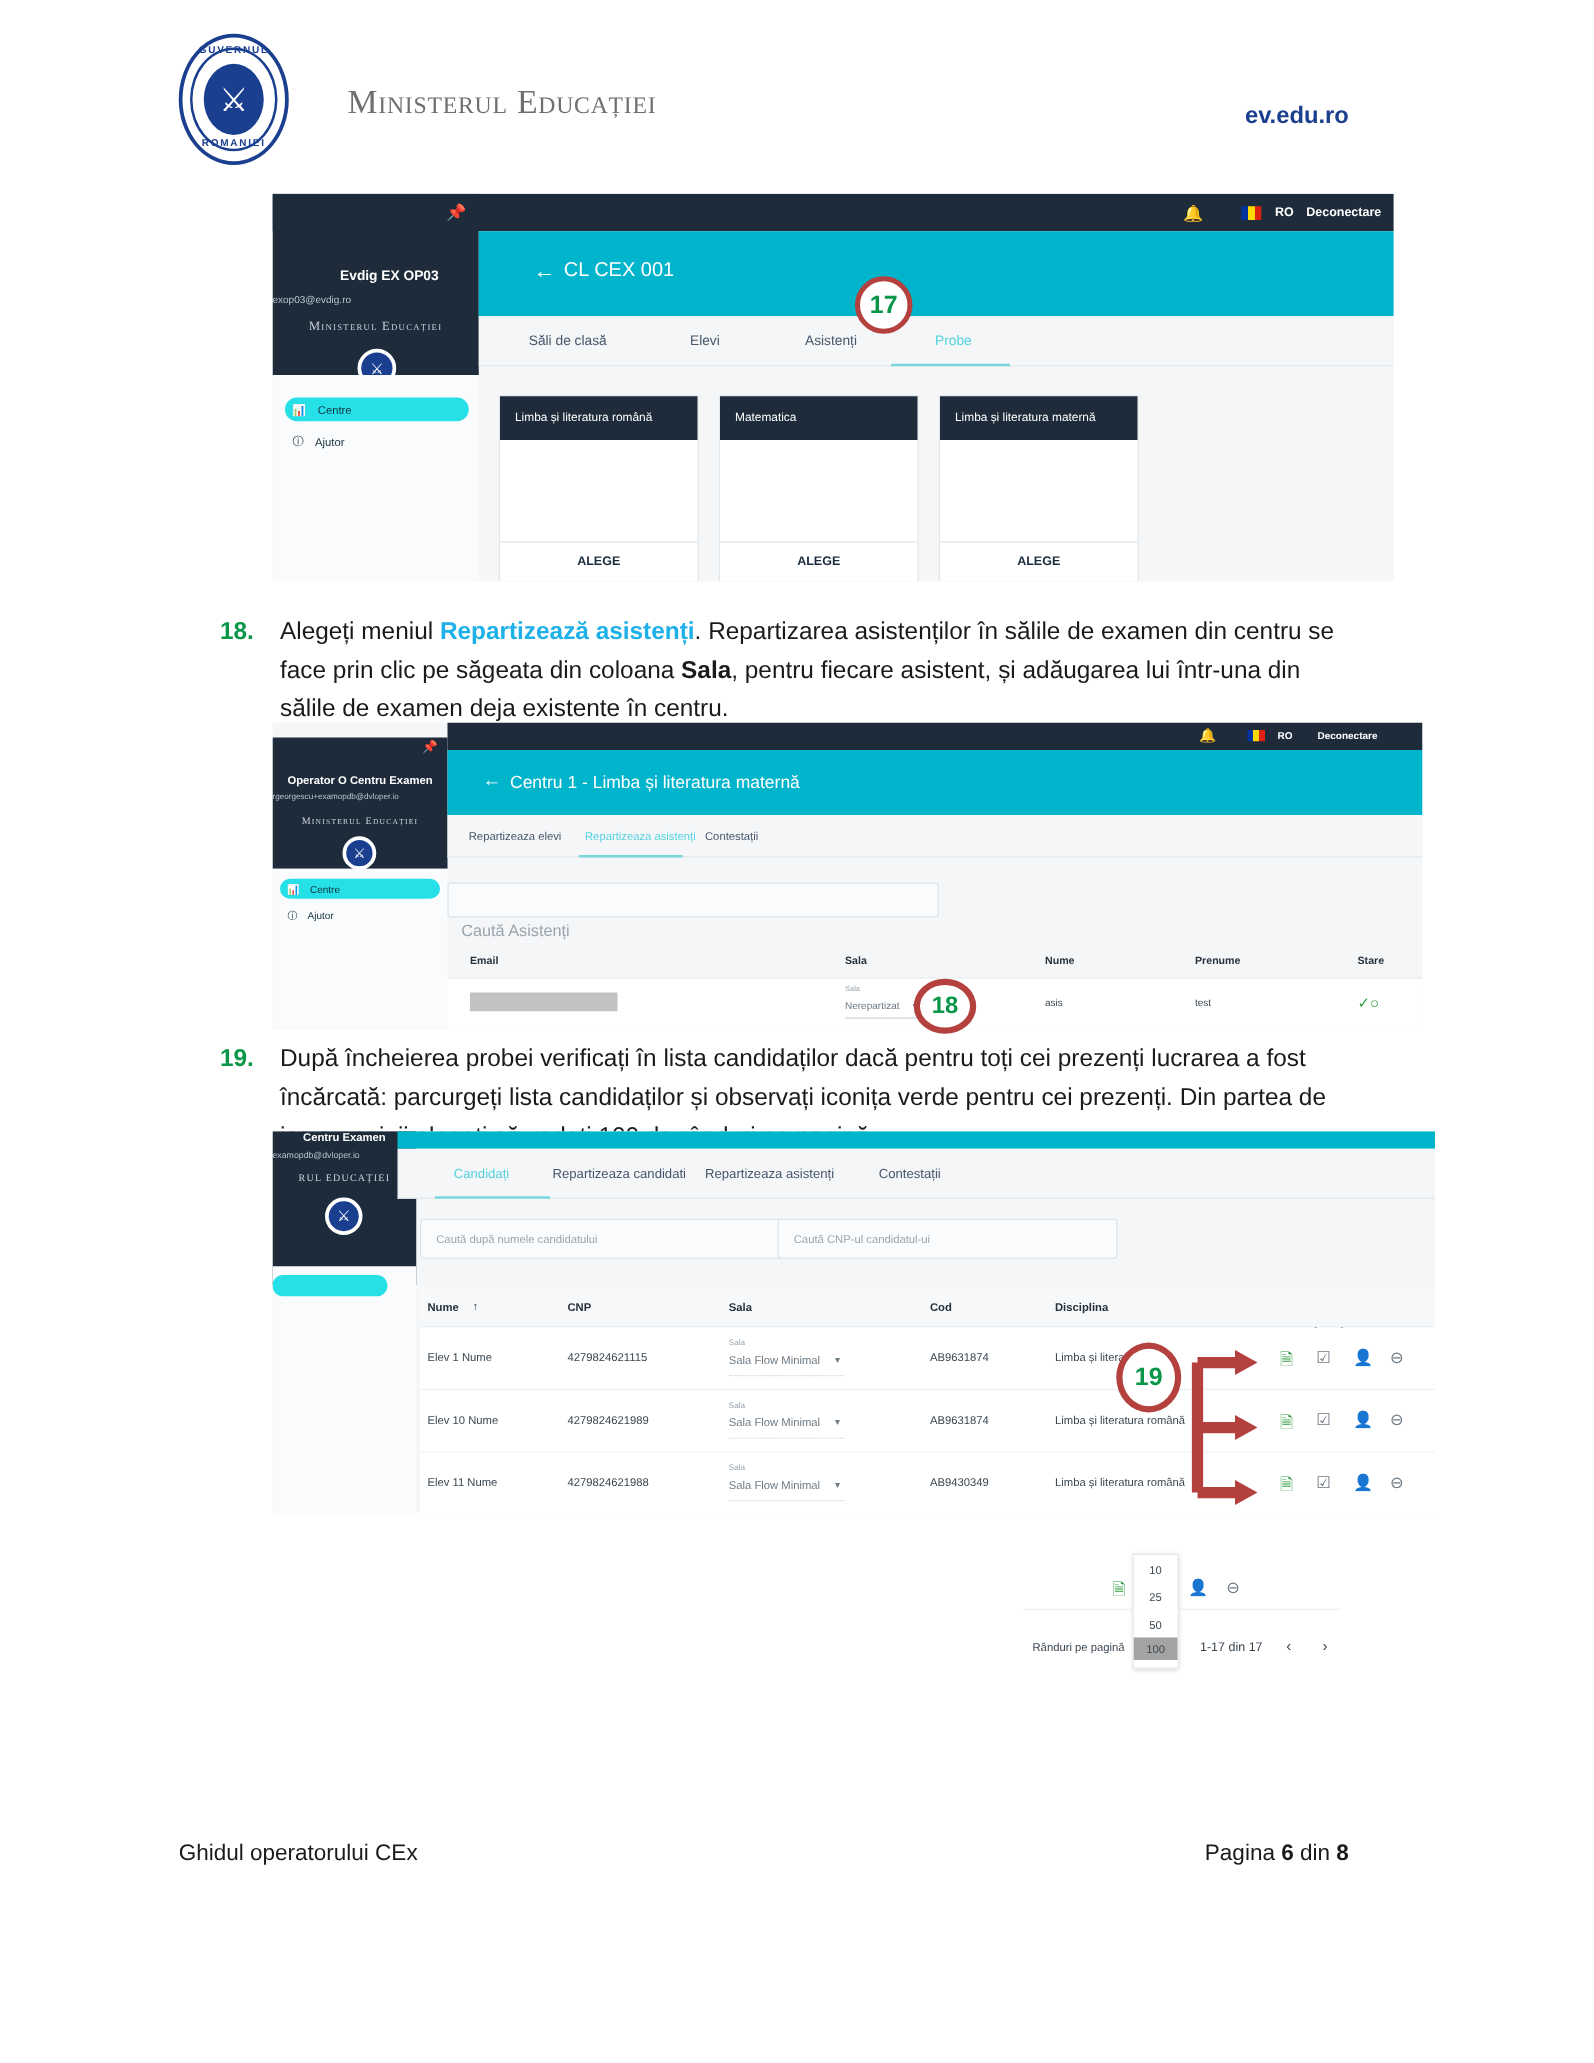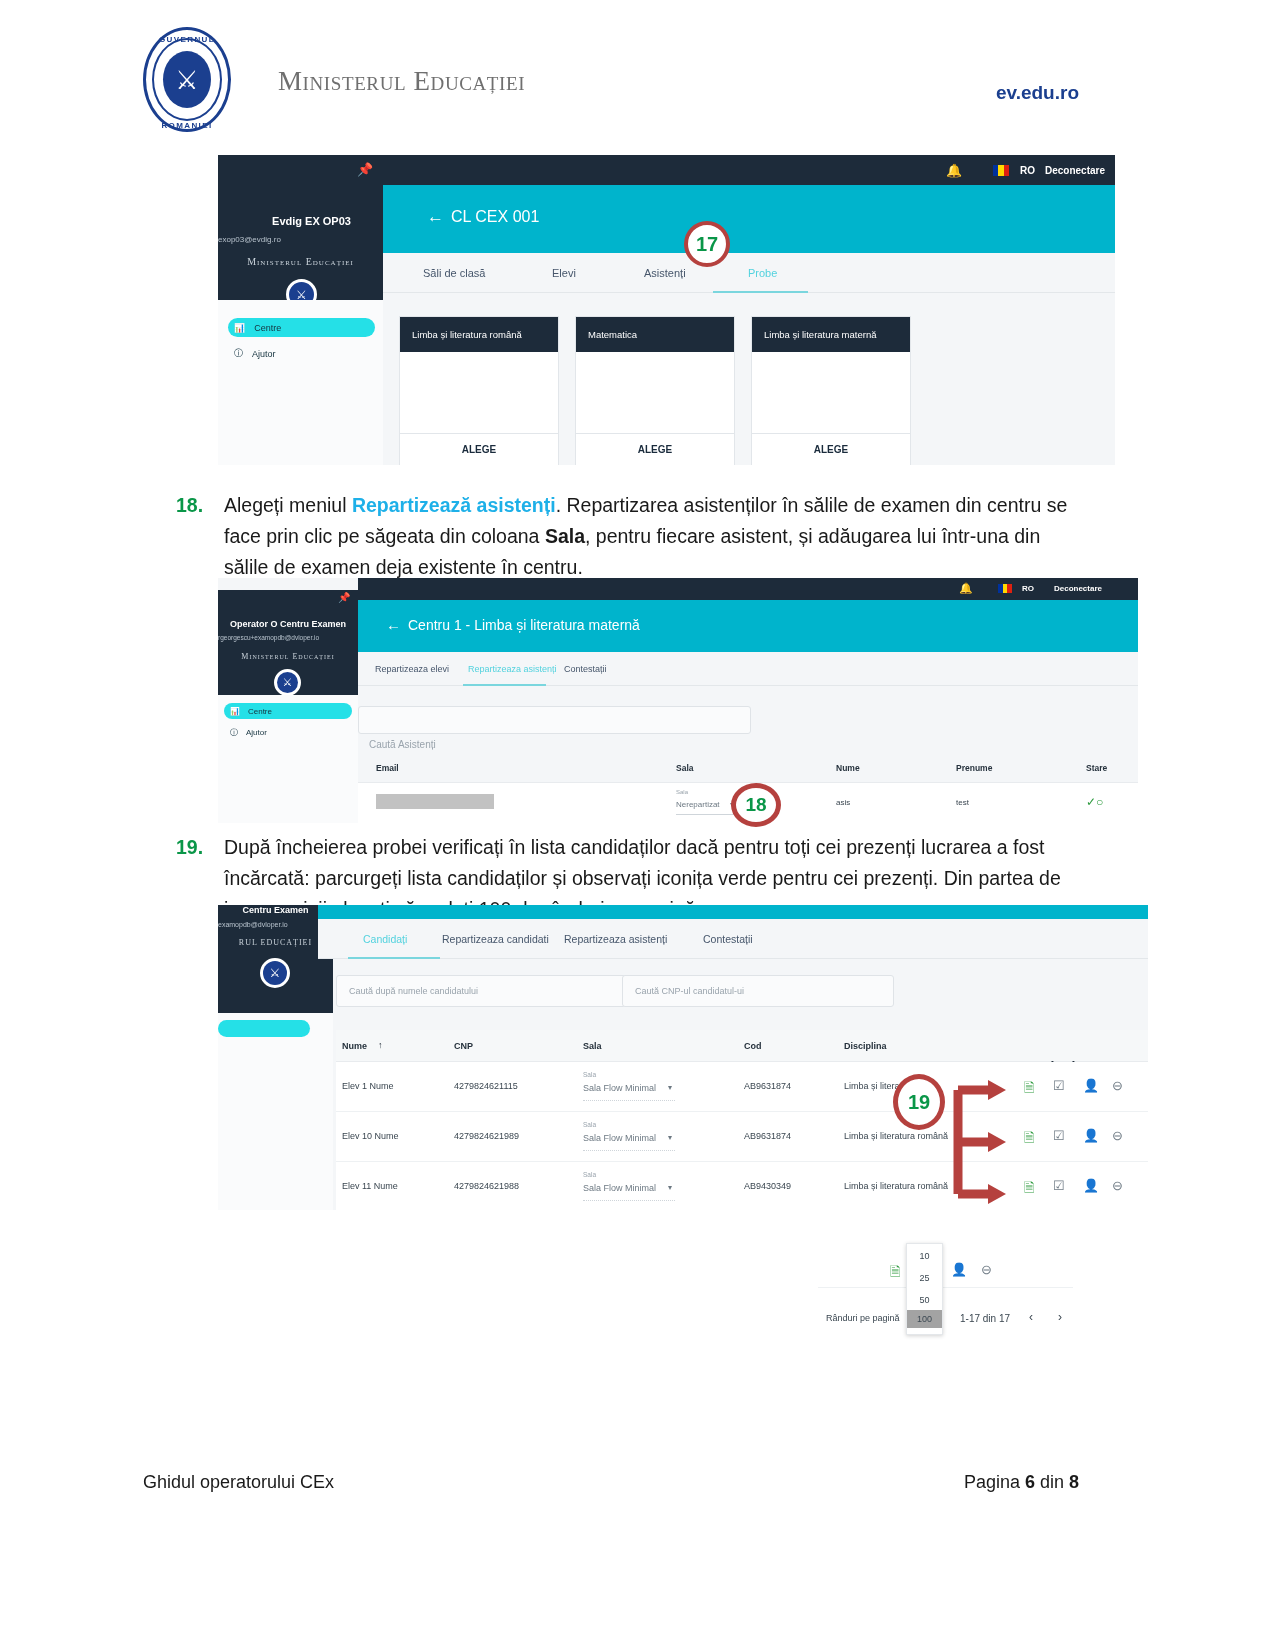--- a/index.html
+++ b/index.html
@@ -40,21 +40,21 @@
   .ro-seal .bird {
     position:absolute; left:50%; top:50%; transform:translate(-50%,-50%);
     color:#ffffff; font-size:26px; line-height:1;
   }
   .ro-seal .txt-top, .ro-seal .txt-bot {
     position:absolute; left:0; width:100%;
     text-align:center; color:#1b3f8f;
     font-size:8px; letter-spacing:1.4px; font-weight:bold;
   }
   .ro-seal .txt-top { top:8px; }
-  .ro-seal .txt-bot { bottom:2px; }
+  .ro-seal .txt-bot { bottom:13px; }
 
   .ministry-name {
     position:absolute; left:278px; top:66px;
     font-family:"Liberation Serif", serif;
     font-size:27px; letter-spacing:0.6px;
     color:#6f6f6f;
     font-variant:small-caps;
   }
   .site-url {
     position:absolute; right:196px; top:82px;
@@ -293,21 +293,21 @@
   </div>
 
   <div class="tabsbar" style="left:140px; top:74px; width:780px; height:34px; border-bottom:1px solid #e3e7ea;">
     <span class="tab" style="left:17px; top:12px; font-size:9px;">Repartizeaza elevi</span>
     <span class="tab active" style="left:110px; top:12px; font-size:9px;">Repartizeaza asistenți</span>
     <span class="tab" style="left:206px; top:12px; font-size:9px;">Contestații</span>
     <span class="tab-underline" style="left:105px; top:32px; width:83px;"></span>
   </div>
 
   <div class="searchbox" style="left:140px; top:128px; width:393px; height:28px; padding-left:10px;">
-    <span style="font-size:10px;margin-top:48px;" title="Caută Asistenți">Caută Asistenți</span>
+    <span style="font-size:13px;margin-top:48px;" title="Caută Asistenți">Caută Asistenți</span>
   </div>
 
   <div class="tablewrap" style="left:140px; top:175px; width:780px; height:70px;">
     <div style="position:absolute; left:0; top:0; width:100%; height:30px; background:#f4f6f8; border-bottom:1px solid #e8ebee;">
       <span class="th" style="left:18px; top:10px; font-size:8.5px;">Email</span>
       <span class="th" style="left:318px; top:10px; font-size:8.5px;">Sala</span>
       <span class="th" style="left:478px; top:10px; font-size:8.5px;">Nume</span>
       <span class="th" style="left:598px; top:10px; font-size:8.5px;">Prenume</span>
       <span class="th" style="left:728px; top:10px; font-size:8.5px;">Stare</span>
     </div>

